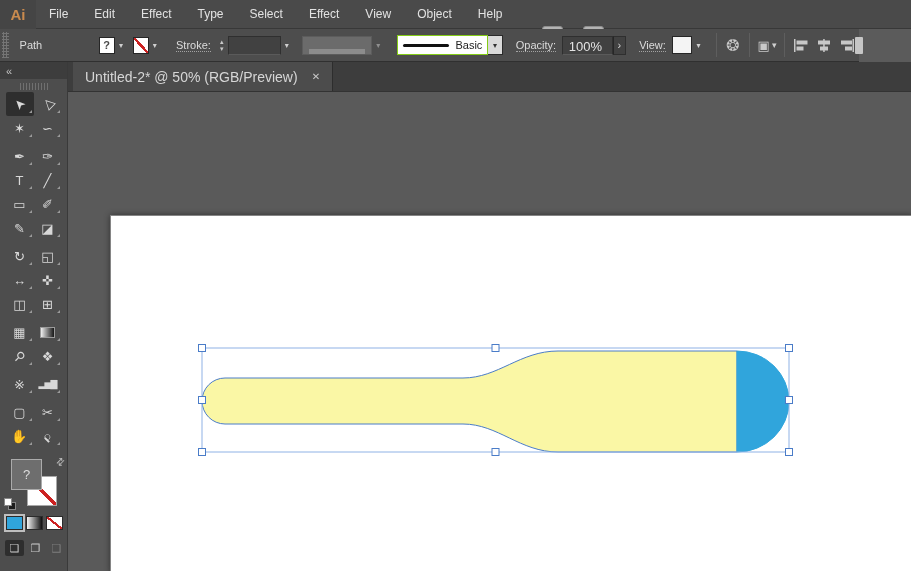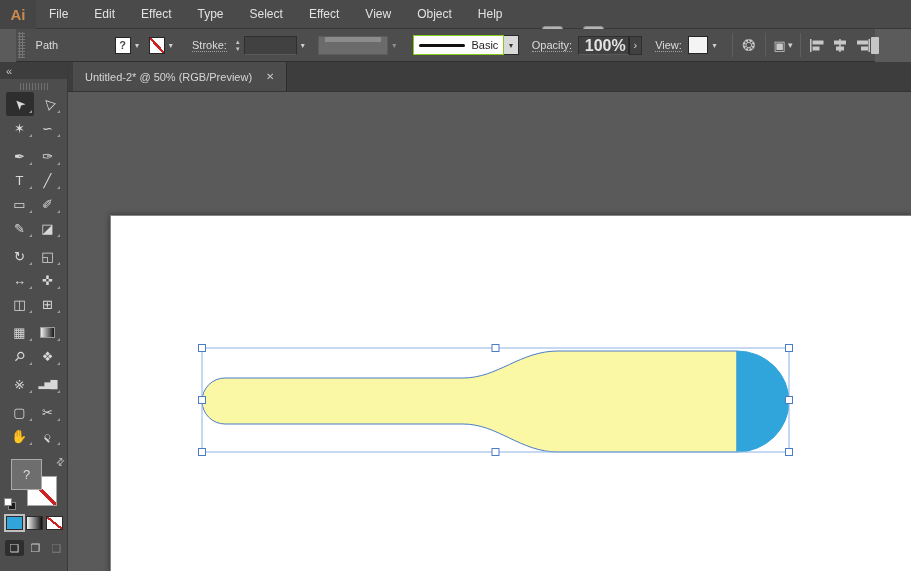--- a/index.html
+++ b/index.html
@@ -20,35 +20,35 @@
     border:1px solid #8E8E8E; border-radius:3px; font-size:10px; font-weight:bold;
     display:flex; align-items:center; justify-content:center; }
   .ws-icon { display:inline-grid; grid-template-columns:10px 12px; grid-template-rows:7px 7px;
     gap:1px; margin-right:4px; }
   .ws-icon i { background:#C4C4C4; display:block; }
   .ws-icon i.tall { grid-row:1 / span 2; }
   .chev { font-size:9px; color:#CFCFCF; }
   .gpu { margin-left:22px; font-size:15px; color:#B9B9B9; transform:rotate(-8deg); }
   
   .controlbar { position:absolute; top:29px; left:0; width:859px; height:33px;
-    background:#4D4D4D; border-bottom:1px solid #303030; display:flex; align-items:center;margin-left:16px; }
+    background:#4D4D4D; border-bottom:1px solid #303030; display:flex; align-items:center; }
   .cb-grip { width:7px; height:26px; margin:0 5px 0 2px;
     background-image:radial-gradient(#757575 1px, transparent 1.1px); background-size:3px 3px; }
   .lbl { font-size:11px; color:#DCDCDC; white-space:nowrap; }
   .lbl.link { border-bottom:1px dotted #A3A3A3; }
   .swatch { width:17px; height:17px; background:#FFFFFF; border:1px solid #262626; position:relative;
     display:flex; align-items:center; justify-content:center; }
   .swatch .q { font-size:11px; font-weight:bold; color:#4A4A4A; }
   .none-slash { background:linear-gradient(to top right, transparent 44%, #CC2222 44%, #CC2222 56%, transparent 56%), #FFFFFF; }
   .combo-chev { width:13px; height:17px; display:flex; align-items:center; justify-content:center;
     font-size:8px; color:#CFCFCF; }
   .stepper { display:flex; flex-direction:column; width:11px; margin-right:1px; }
   .stepper span { font-size:7px; line-height:7px; color:#C8C8C8; text-align:center; }
   .field { height:19px; background:#414141; border:1px solid #2F2F2F; border-bottom-color:#5A5A5A;
-    display:flex; align-items:flex-start; font-size:16px; color:#E3E3E3;font-weight:bold; }
+    display:flex; align-items:flex-end; font-size:13px; color:#E3E3E3; }
   .field.w-stroke { width:56px; }
   .field.disabled { background:#6B6B6B; border-color:#5C5C5C; }
   .vw-bar { width:56px; height:5px; margin:0 auto; background:#8C8C8C; }
   .brush-combo { height:20px; width:96px; background:#FFFFFF; border:1px solid #84cc16;
     display:flex; align-items:center; padding:0 5px; }
   .brush-line { width:46px; height:3px; background:#111111; border-radius:2px; margin-right:6px; }
   .brush-combo .txt { font-size:11px; color:#222222; }
   .brush-chev { width:15px; height:20px; background:#D9D9D9; border:1px solid #2A2A2A; border-left:none;
     display:flex; align-items:center; justify-content:center; font-size:8px; color:#333; }
   .op-field { width:54px; }
@@ -102,21 +102,21 @@
   .modes { display:flex; gap:2px; padding-left:5px; margin-top:10px; }
   .modes .m { width:19px; height:16px; display:flex; align-items:center; justify-content:center;
     font-size:11px; color:#C9C9C9; }
   .modes .m.sel { background:#2E2E2E; border-radius:2px; }
   .modes .m.dis { opacity:0.38; }
   
   .main { position:absolute; top:62px; left:68px; right:0; bottom:0; display:flex; flex-direction:column; }
   .tabstrip { height:30px; background:#3D3D3D; display:flex; align-items:stretch; border-bottom:1px solid #333333; }
   .tab { margin-left:5px; background:#4C4C4C; display:flex; align-items:center; padding:0 12px;
     border-right:1px solid #2D2D2D; }
-  .tab .title { font-size:11px; color:#D6D6D6; white-space:nowrap; }
+  .tab .title { font-size:14px; color:#D6D6D6; white-space:nowrap; }
   .tab .close { margin-left:14px; font-size:10px; font-weight:bold; color:#C9C9C9; cursor:pointer; }
   .canvas { position:relative; flex:1; background:#5A5A5A; overflow:hidden; }
   .artboard { position:absolute; left:42px; top:123px; right:-2px; bottom:-2px; background:#FFFFFF;
     border:1px solid #858585; box-shadow:0 0 6px rgba(0,0,0,0.45); }
   .shape-svg { position:absolute; left:0; top:0; }
 </style>
 </head>
 <body>
 
 <div class="app">

